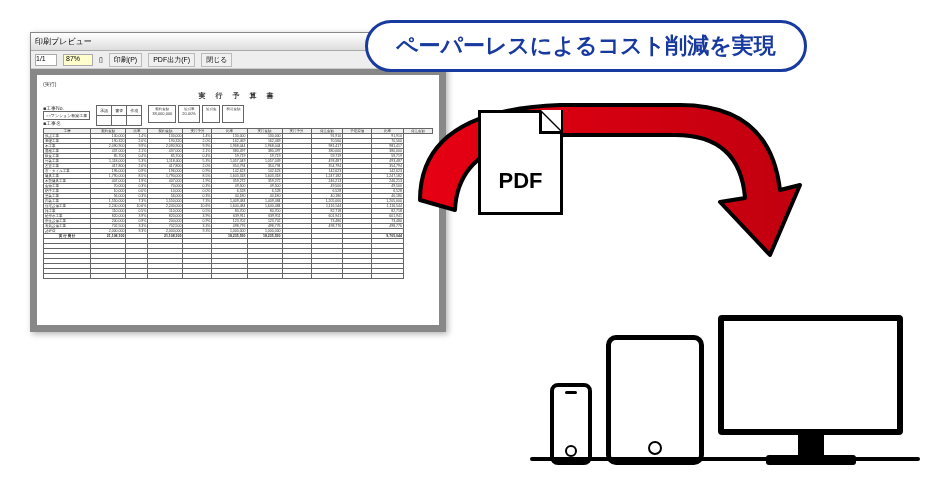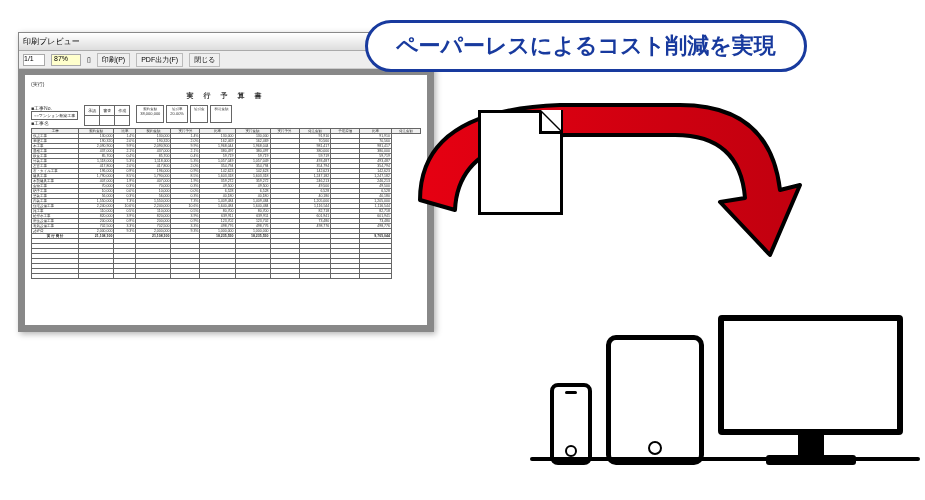--- a/index.html
+++ b/index.html
@@ -1,17 +1,17 @@
 <!DOCTYPE html>
 <html><head>
 <meta charset="utf-8">
 <style>
 *{margin:0;padding:0;box-sizing:border-box}
 body{width:925px;height:500px;font-family:sans-serif;position:relative;background:#fff}
-.app-window{position:absolute;left:18px;top:32px;width:416px;height:300px;background:#bef264;border:1px solid #888;box-shadow:2px 2px 6px rgba(0,0,0,.3)}
+.app-window{position:absolute;left:30px;top:32px;width:416px;height:300px;background:#bef264;border:1px solid #888;box-shadow:2px 2px 6px rgba(0,0,0,.3)}
 .titlebar{height:18px;background:linear-gradient(#fff,#ddd);border-bottom:1px solid #aaa;display:flex;align-items:center;padding:0 4px;font-size:8px}
 .titlebar-title{flex:1}
 .win-btns{display:flex;gap:2px}
 .win-btn{width:14px;height:12px;border:1px solid #999;background:#eee;font-size:7px;display:flex;align-items:center;justify-content:center}
 .toolbar{height:18px;background:#eee;border-bottom:1px solid #ccc;display:flex;align-items:center;gap:6px;padding:0 4px;font-size:7px}
 .tb-input{width:22px;height:12px;border:1px solid #aaa;background:#fff;display:inline-block}
 .tb-num{background:#ffffcc;width:30px;padding:0 2px}
 .tb-btn{border:1px solid #bbb;background:#f0f0f0;padding:1px 4px}
 .doc-area{height:262px;overflow:hidden;padding:6px;background:#888}
 .doc{background:#fff;height:100%;padding:6px;font-size:5px;color:#333}
@@ -516,20 +516,21 @@
       <stop offset="0" stop-color="#e60012"></stop>
         <stop offset="1" stop-color="#c1000f"></stop>
     </linearGradient>
   </defs>
   <path d="M 20 120 Q 20 30 160 25 L 280 25 Q 370 25 380 110 L 400 105 L 370 175 L 320 122 L 345 118 Q 340 55 275 55 L 165 55 Q 58 58 55 130 Z" fill="url(#ag)" stroke="#000" stroke-width="4" stroke-linejoin="round"></path>
 </svg>
 
 <div class="pdf-icon">
   <div class="pdf-body">
     <div class="pdf-fold"></div>
+    <div class="pdf-label">PDF</div>
   </div>
 </div>
 
 <div class="devices">
   <div class="phone"></div>
   <div class="tablet"></div>
   <div class="monitor">
     <div class="mon-screen"></div>
     <div class="mon-stand"></div>
     <div class="mon-base"></div>

